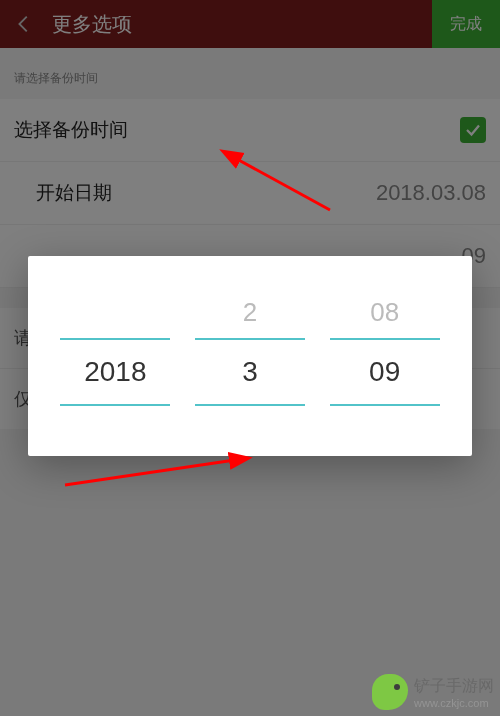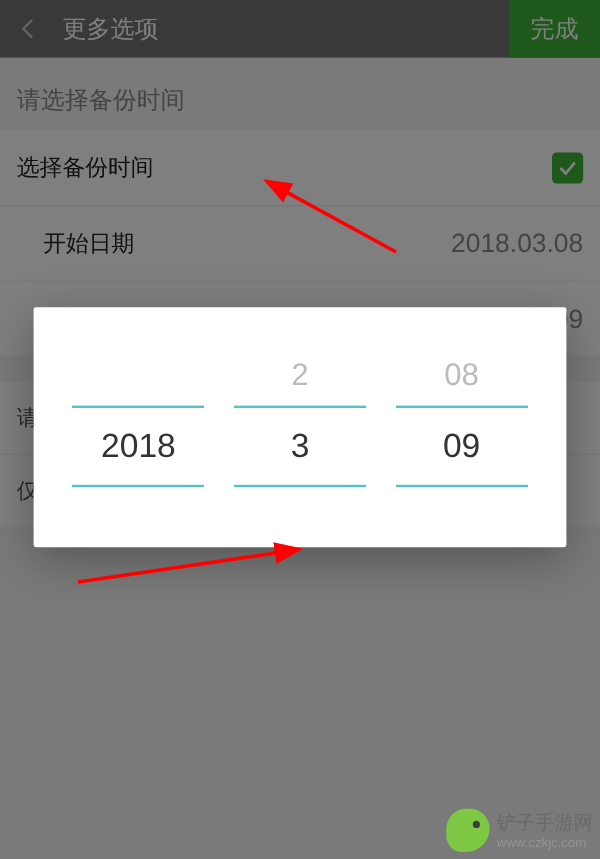--- a/index.html
+++ b/index.html
@@ -5,21 +5,21 @@
     * { margin: 0; padding: 0; box-sizing: border-box; }
     body {
       width: 500px;
       height: 716px;
       background: #f5f5f5;
       font-family: -apple-system, "Helvetica Neue", Arial, sans-serif;
       position: relative;
       overflow: hidden;
     }
     .header {
-      background: #737373;
+      background: #7f1d1d;
       height: 48px;
       display: flex;
       align-items: center;
       position: relative;
     }
     .back-btn {
       width: 48px;
       height: 48px;
       display: flex;
       align-items: center;
@@ -32,30 +32,30 @@
       margin-left: 4px;
     }
     .done-btn {
       position: absolute;
       right: 0;
       top: 0;
       height: 48px;
       padding: 0 18px;
       background: #3cb034;
       color: #fff;
-      font-size: 20px;
+      font-size: 16px;
       display: flex;
       align-items: center;
       justify-content: center;
       border: none;
     }
     .section-hint {
       padding: 22px 14px 12px;
       color: #888;
-      font-size: 20px;
+      font-size: 12px;
     }
     .row {
       background: #fff;
       display: flex;
       align-items: center;
       justify-content: space-between;
       padding: 18px 14px;
       border-bottom: 1px solid #eee;
     }
     .row-sub {

